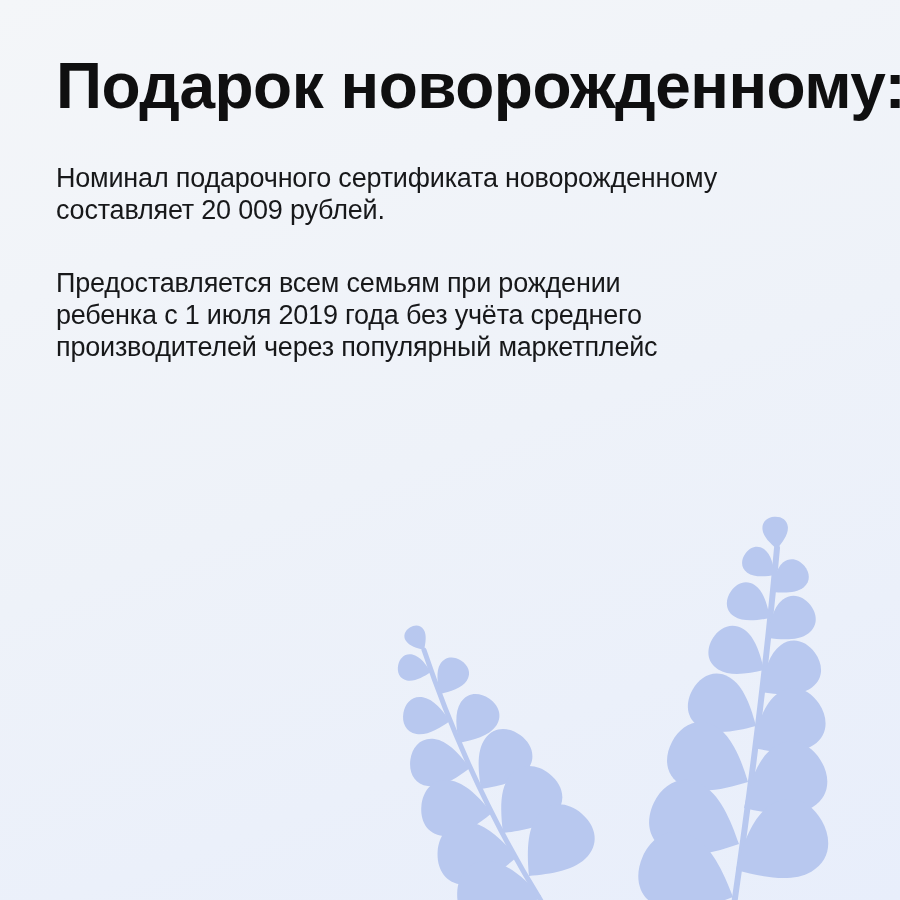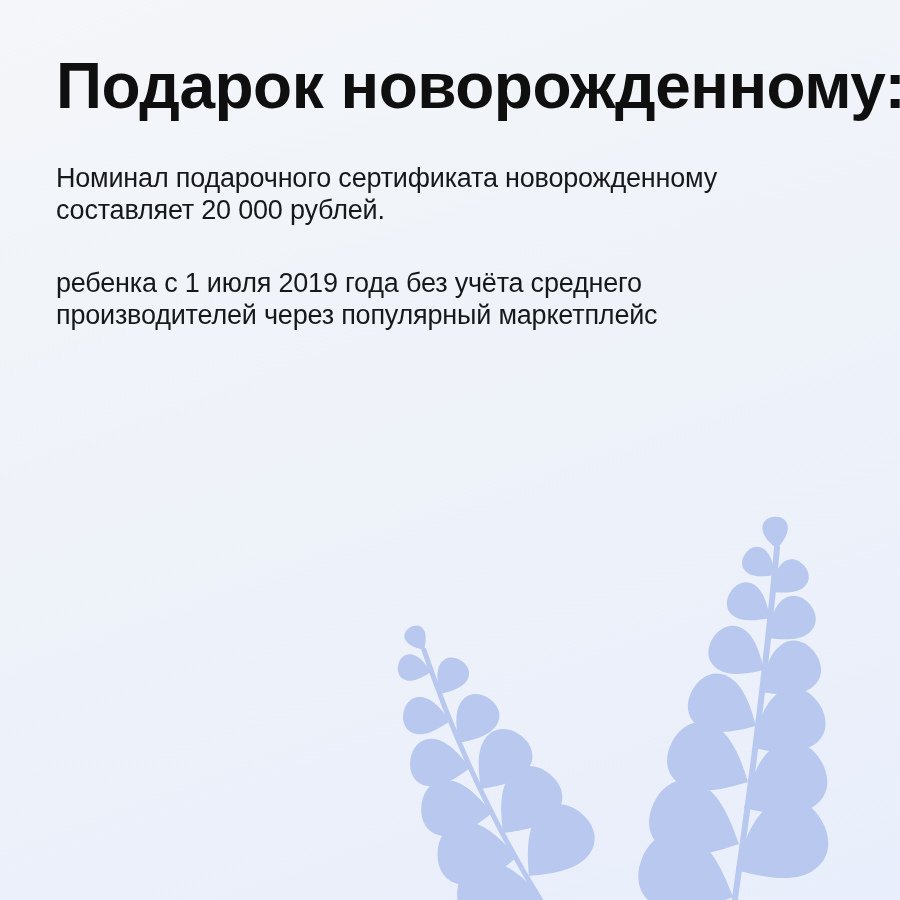--- a/index.html
+++ b/index.html
@@ -90,19 +90,20 @@
     <use href="#leaf" transform="translate(739,844) rotate(-154) scale(2.2)"></use>
     <use href="#leaf" transform="translate(736,870) rotate(-30) scale(2.3)"></use>
     <use href="#leaf" transform="translate(733,897) rotate(-156) scale(2.3)"></use>
   </g>
 </svg>
 
 <h1 class="page-title">Подарок новорожденному:</h1>
 
 <div class="paragraph" id="paragraph-1">
   <div class="line">Номинал подарочного сертификата новорожденному</div>
-  <div class="line">составляет 20 000 рублей.</div>
+  <div class="line">составляет 20 009 рублей.</div>
 </div>
 
 <div class="paragraph" id="paragraph-2">
+  <div class="line">Предоставляется всем семьям при рождении</div>
   <div class="line">ребенка с 1 июля 2019 года без учёта среднего</div>
   <div class="line">производителей через популярный маркетплейс</div>
 </div>
 
 </body></html>

